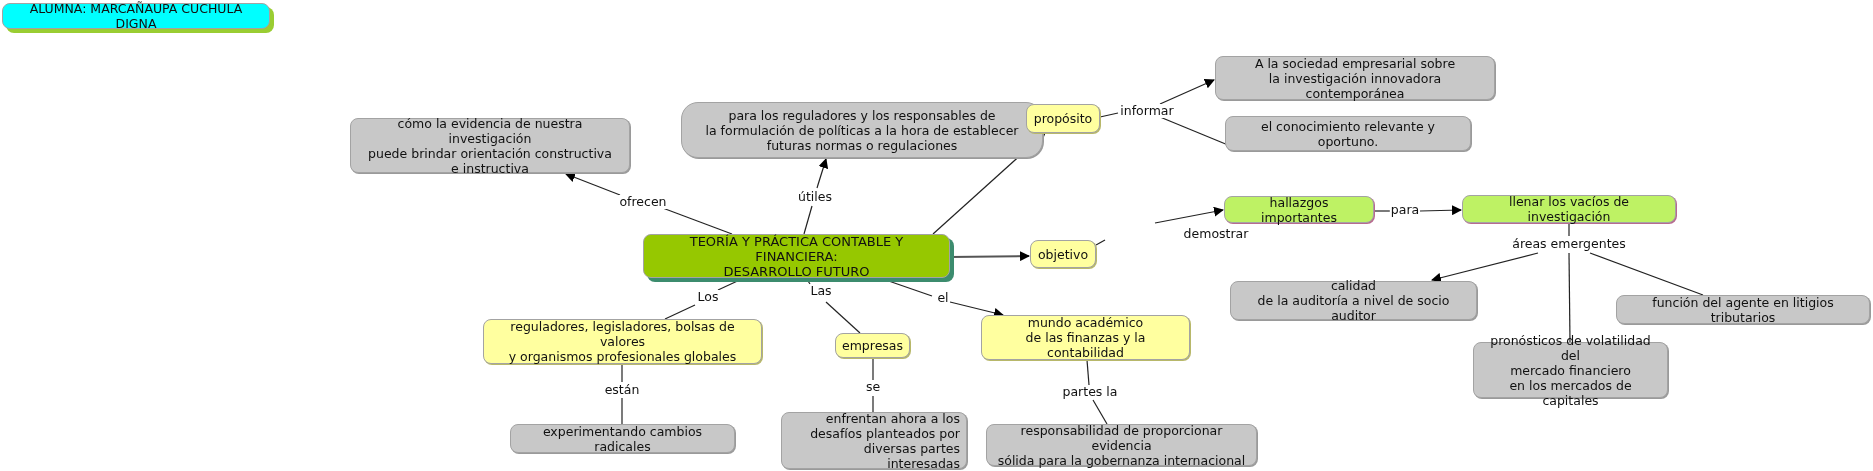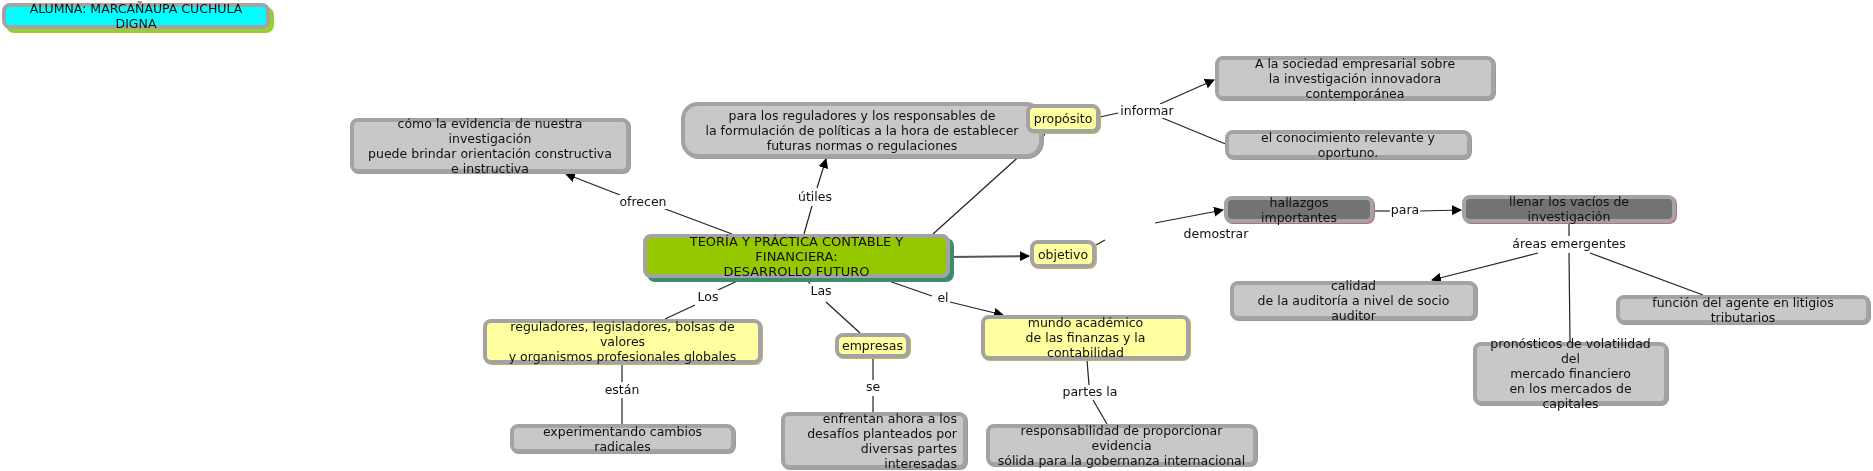--- a/index.html
+++ b/index.html
@@ -1,24 +1,24 @@
 <!DOCTYPE html>
 <html><head>
 <meta charset="utf-8">
 <style>
   html, body { margin: 0; padding: 0; background: #ffffff; }
   body { width: 1873px; height: 471px; position: relative; overflow: hidden;
          font-family: "DejaVu Sans", sans-serif; color: #111; }
   svg.links { position: absolute; left: 0; top: 0; width: 1873px; height: 471px; }
-  .node { position: absolute; box-sizing: border-box; border: 4px solid #a3a3a3; border-radius: 8px;
+  .node { position: absolute; box-sizing: border-box; border: 1px solid #a3a3a3; border-radius: 8px;
           display: flex; align-items: center; justify-content: center; text-align: center;
           font-size: 12.5px; line-height: 15px; white-space: pre-line; padding: 2px 6px; }
   .grey { background: #c8c8c8; box-shadow: 1px 1px 0 #9a9a9a; }
   .yellow { background: #ffff9f; box-shadow: 1px 1px 0 #b8b86a; }
-  .pink { background: #737373; box-shadow: 1px 1px 0 #b86a90; }
+  .pink { background: #bef264; box-shadow: 1px 1px 0 #b86a90; }
   .green { background: #96c800; box-shadow: 4px 4px 0 #3c8c6e; font-size: 13px; }
   .cyan { background: #00ffff; box-shadow: 4px 4px 0 #9acd32; font-size: 12.5px; }
   .lbl { position: absolute; font-size: 12.5px; background: #ffffff; padding: 0 1px;
          transform: translate(-50%, -50%); white-space: nowrap; line-height: 14px; }
 </style>
 </head>
 <body>
 
 <svg class="links">
   <defs>
@@ -80,28 +80,28 @@
 
 <div class="node grey" style="left:350px; top:118px; width:280px; height:55px;">cómo la evidencia de nuestra investigación
 puede brindar orientación constructiva
 e instructiva</div>
 <div class="node grey" style="left:681px; top:102px; width:362px; height:56px;border-radius:17px;">para los reguladores y los responsables de
 la formulación de políticas a la hora de establecer
 futuras normas o regulaciones</div>
 <div class="node yellow" style="left:1026px; top:104px; width:74px; height:29px;">propósito</div>
 <div class="node grey" style="left:1215px; top:56px; width:280px; height:44px;">A la sociedad empresarial sobre
 la investigación innovadora contemporánea</div>
-<div class="node grey" style="left:1225px; top:130px; width:246px; height:29px;">el conocimiento relevante y oportuno.</div>
+<div class="node grey" style="left:1225px; top:116px; width:246px; height:35px;">el conocimiento relevante y oportuno.</div>
 <div class="node yellow" style="left:1030px; top:240px; width:66px; height:28px;">objetivo</div>
 <div class="node pink" style="left:1224px; top:196px; width:150px; height:27px;">hallazgos importantes</div>
 <div class="node pink" style="left:1462px; top:195px; width:214px; height:28px;">llenar los vacíos de investigación</div>
 <div class="node grey" style="left:1230px; top:281px; width:247px; height:39px;">calidad
 de la auditoría a nivel de socio auditor</div>
 <div class="node grey" style="left:1616px; top:295px; width:254px; height:29px;">función del agente en litigios tributarios</div>
-<div class="node grey" style="left:1473px; top:342px; width:195px; height:63px;">pronósticos de volatilidad del
+<div class="node grey" style="left:1473px; top:342px; width:195px; height:56px;">pronósticos de volatilidad del
 mercado financiero
 en los mercados de capitales</div>
 <div class="node yellow" style="left:483px; top:319px; width:279px; height:45px;">reguladores, legisladores, bolsas de valores
 y organismos profesionales globales</div>
 <div class="node yellow" style="left:835px; top:333px; width:75px; height:25px;">empresas</div>
 <div class="node yellow" style="left:981px; top:315px; width:209px; height:45px;">mundo académico
 de las finanzas y la contabilidad</div>
 <div class="node grey" style="left:510px; top:424px; width:225px; height:29px;">experimentando cambios radicales</div>
 <div class="node grey" style="left:781px; top:412px; width:186px; height:57px;text-align:right;">enfrentan ahora a los
 desafíos planteados por

